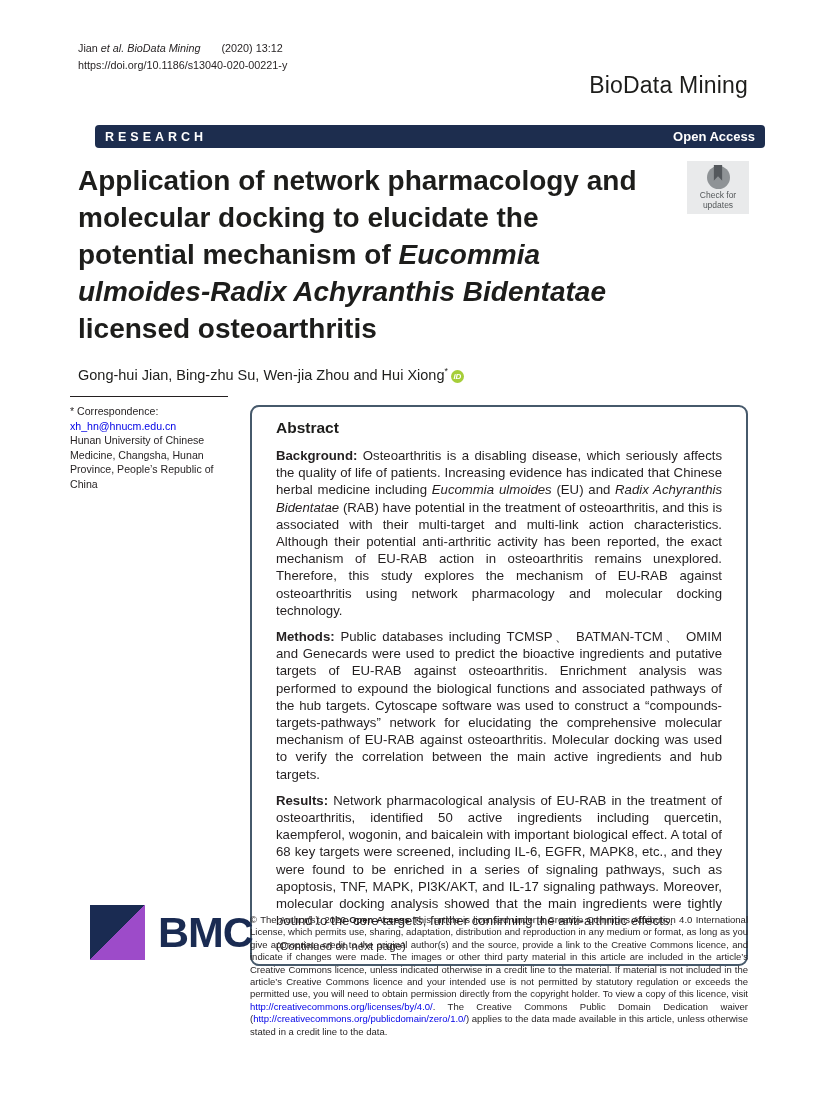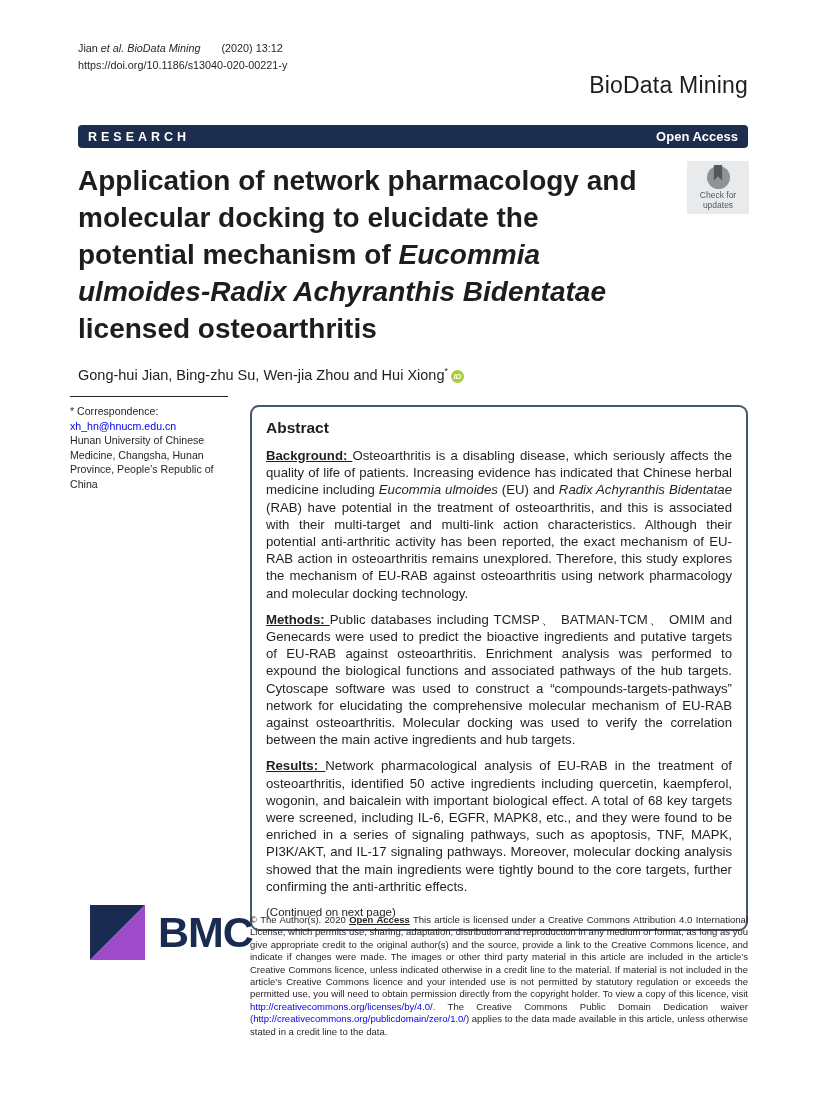--- a/index.html
+++ b/index.html
@@ -1,21 +1,21 @@
 <!DOCTYPE html>
 <html><head>
 <meta charset="utf-8">
 <style>
   * { margin:0; padding:0; box-sizing:border-box; }
   html,body { background:#ffffff; }
   body { font-family:"Liberation Sans", sans-serif; color:#231f20; }
   .page { position:relative; width:827px; height:1102px; background:#fff; overflow:hidden; margin:0 auto; }
 
   .it { font-style:italic; }
-  .bd { font-weight:bold;text-decoration:underline; }
+  .bd { font-weight:bold; }
   .lnk { color:#0000e6; }
 
   
   .hdr-left { position:absolute; left:78px; top:40px; font-size:10.8px; line-height:16.5px; color:#231f20; }
   .journal { position:absolute; right:79px; top:48px; font-size:23px; letter-spacing:0.2px; color:#1d1d1b;margin-top:24px; }
 
   
   .banner { position:absolute; left:78px; top:125px; width:670px; height:23px; border-radius:4px;
             display:flex; justify-content:space-between; align-items:center; padding:0 10px; }
   .banner .left  { color:#fff; font-weight:bold; font-size:12.5px; letter-spacing:4px; }
@@ -39,21 +39,21 @@
            font-size:8px; font-weight:bold; font-style:italic; line-height:13px; text-align:center;
            vertical-align:1px; margin-left:3px; cursor:pointer;margin-top:12px; }
 
   
   .sidebar { position:absolute; left:70px; top:396px; width:160px; }
   .sidebar hr { border:none; border-top:1px solid #231f20; width:158px; margin:0 0 7px 0; }
   .sidebar p { font-size:10.6px; line-height:14.5px; }
 
   
   .abs { position:absolute; left:250px; top:405px; width:498px; min-height:437px;
-         border:2px solid #46596b; border-radius:9px; padding:10px 14px 8px; background:#fff; }
+         border:2px solid #46596b; border-radius:9px; padding:10px 24px 8px; background:#fff; }
   .abs h2 { font-size:15.5px; margin:2px 0 10px; color:#1d1d1b; }
   .abs p { font-size:13.2px; line-height:17.2px; margin:0 0 9px; text-align:justify; }
   .abs .cont { font-size:11.5px; text-align:left; margin:4px 0 0; }
 
   
   .logo { position:absolute; left:90px; top:905px; display:flex; align-items:center; gap:13px; }
   .logo-sq { width:55px; height:55px; background:linear-gradient(135deg, #1a2b52 50%, #9d4bc9 50%); }
   .logo-txt { font-size:43px; font-weight:bold; color:#1a2b52; letter-spacing:-1px; }
   .license { position:absolute; left:250px; top:914px; width:498px; font-size:9.5px; line-height:12.4px;
              text-align:justify; color:#231f20; }
@@ -62,21 +62,21 @@
 <body>
 
 <div class="page">
 
   <div class="hdr-left">
     <div><span>Jian </span><span class="it">et al. BioData Mining</span><span>&nbsp;&nbsp;&nbsp;&nbsp;&nbsp;&nbsp;&nbsp;(2020) 13:12</span></div>
     <div>https://doi.org/10.1186/s13040-020-00221-y</div>
   </div>
   <div class="journal">BioData Mining</div>
 
-  <div class="banner" style="background: rgb(29, 45, 78);">
+  <div class="banner" style="background: rgb(29, 45, 78); margin-left: 17px;">
     <span class="left">RESEARCH</span>
     <span class="right">Open Access</span>
   </div>
 
   <h1 class="title"><span>Application of network pharmacology and</span><br><span>molecular docking to elucidate the</span><br><span>potential mechanism of </span><span class="it">Eucommia</span><br><span class="it">ulmoides-Radix Achyranthis Bidentatae</span><br><span>licensed osteoarthritis</span></h1>
 
   <div class="badge">
     <div class="badge-circle">
       <div class="badge-bm"></div>
     </div>

